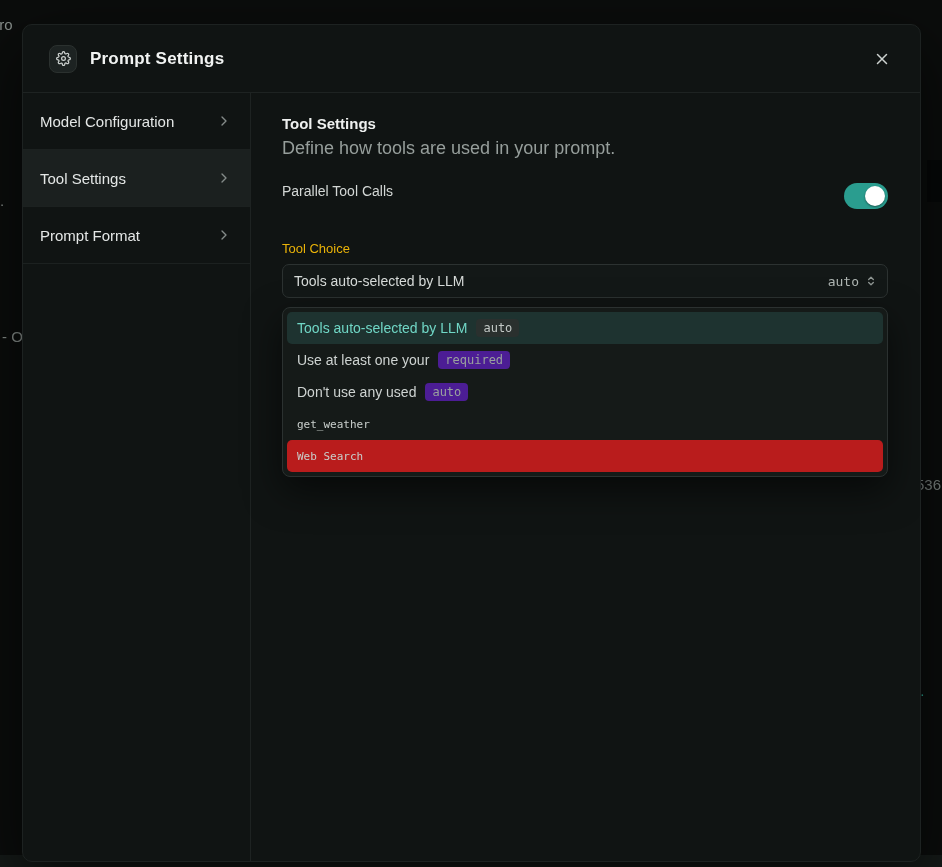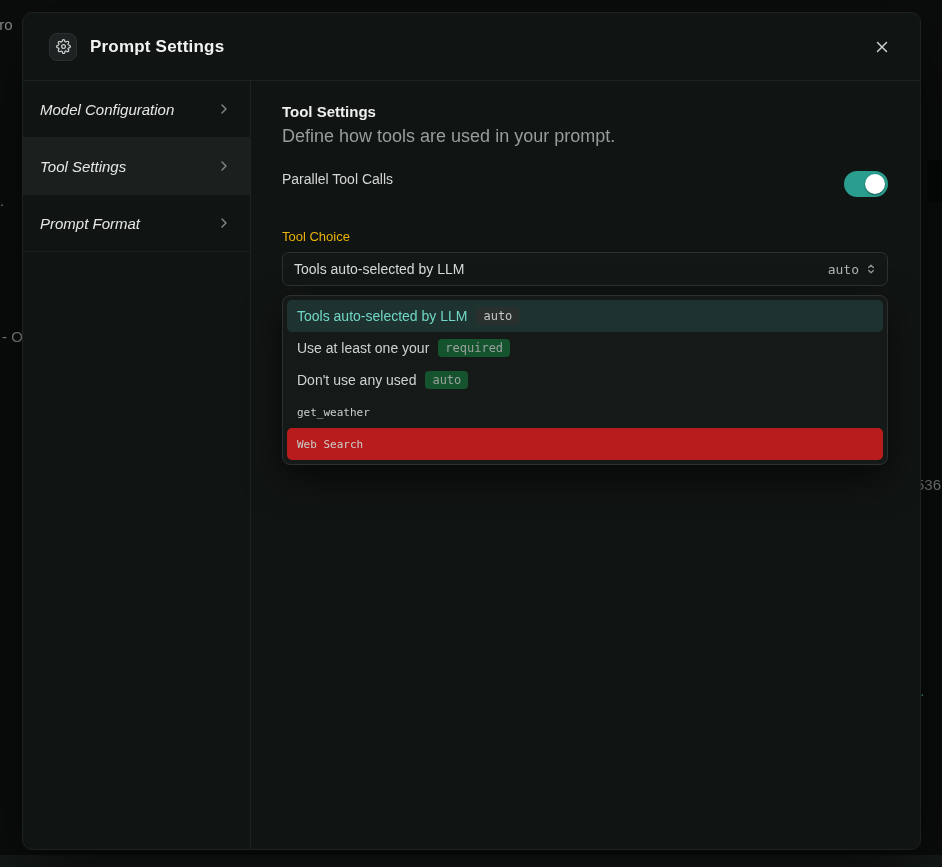--- a/index.html
+++ b/index.html
@@ -18,21 +18,21 @@
   .frag-ay   { left:977px; top:144px; }
   .frag-dot  { left:0px;   top:192px; }
   .frag-o    { left:2px;   top:328px; }
   .frag-536  { left:916px; top:476px; color:#7d8582; }
   .frag-teal { left:912px; top:682px; color:#2aa38f; }
   .bg-statusbar { position:absolute; left:0; right:0; bottom:0; height:12px; background:#151a18; }
   .bg-box { position:absolute; left:927px; top:160px; width:15px; height:42px; background:#060808; }
 
   
   .modal {
-    position:absolute; left:22px; top:12px; width:899px; height:838px;
+    position:absolute; left:22px; top:24px; width:899px; height:838px;
     background:#101413; border:1px solid #1d2221; border-radius:10px;
     box-shadow:0 24px 70px rgba(0,0,0,.65);
     display:flex; flex-direction:column; overflow:hidden;
   }
   .modal-header {
     height:68px; flex:0 0 68px; display:flex; align-items:center;
     padding:0 24px 0 26px; border-bottom:1px solid #1e2322;
   }
   .icon-box {
     width:28px; height:28px; border-radius:8px; background:#1d2322;
@@ -45,21 +45,21 @@
     width:28px; height:28px; display:flex; align-items:center; justify-content:center;
   }
 
   .modal-body { flex:1; display:flex; min-height:0; }
 
   
   .sidebar { width:228px; flex:0 0 228px; border-right:1px solid #1e2322; }
   .side-item {
     height:57px; display:flex; align-items:center; justify-content:space-between;
     padding:0 18px 0 17px; border-bottom:1px solid #1c2120;
-    font-size:15px; color:#e4e7e6; cursor:pointer;font-style:italic;
+    font-size:15px; color:#e4e7e6; cursor:pointer;
   }
   .side-item.active { background:#1b201f; }
   .side-chev { color:#848b89; display:flex; }
 
   
   .content { flex:1; padding:22px 32px 0 31px; }
   .section-title { font-size:15px; font-weight:700; color:#eef0ef; }
   .section-sub { margin-top:6px; font-size:18px; color:#969e9b; }
 
   .row-parallel { margin-top:24px; display:flex; justify-content:space-between; }
@@ -92,21 +92,21 @@
     height:32px; display:flex; align-items:center; gap:9px;
     padding:0 10px; border-radius:5px; font-size:14px; color:#ced3d1; cursor:pointer;
   }
   .option.selected { background:var(--selected-bg,#1e3330); color:var(--selected-text,#70d7c6); }
   .option.hovered  { background:#b91c1c; }
   .option .opt-mono { font-size:11px; color:#c9cfcc; }
   .badge {
     font-family:"DejaVu Sans Mono", monospace; font-size:12px; line-height:1;
     color:#c2c8c5; background:#2a302e; border-radius:4px; padding:3px 7px;
   }
-  .badge.quiet { background:#14532d; color:#9aa19e; }
+  .badge.quiet { background:#4c1d95; color:#9aa19e; }
 </style>
 </head>
 <body>
 
 <span class="frag frag-pro">pro</span>
 <span class="frag frag-ay">ay,</span>
 <span class="frag frag-dot">.</span>
 <span class="frag frag-o">- O</span>
 <span class="frag frag-536">536</span>
 <span class="frag frag-teal">0.</span>

